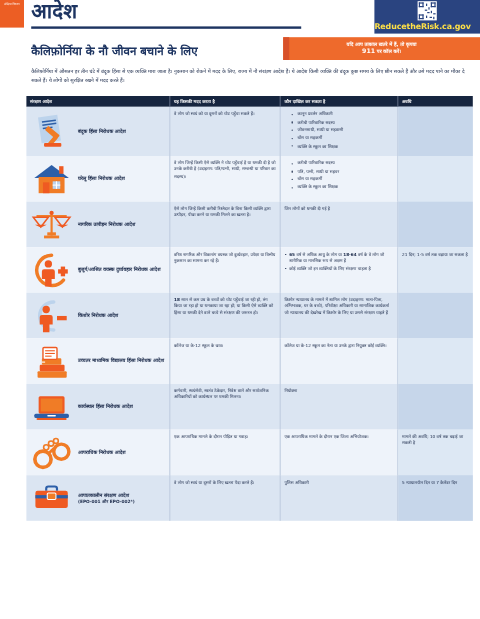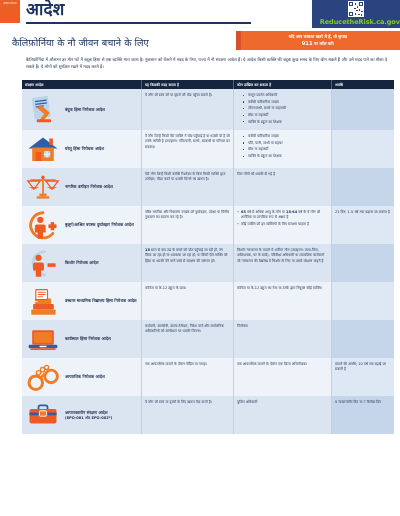--- a/index.html
+++ b/index.html
@@ -38,33 +38,33 @@
   .logo .l1{font-size:7.4px;font-weight:700;letter-spacing:-.2px;white-space:nowrap;}
   .logo .l1 .red{color:#d7381f;}
   .logo .l1 .blu{color:#1d3461;}
   .logo .l2{
     font-size:2.7px;color:#2b3d63;margin-top:.5px;white-space:nowrap;
     letter-spacing:.1px;
   }
   .logo .l2 i{font-style:normal;border-left:.6px solid #7d8aa6;padding-left:2px;margin-left:2px;}
   .qrpanel{
     position:absolute;left:312px;top:-1px;width:88px;height:29px;
-    background:#2a4480;color:#84cc16;text-align:right;
+    background:#2a4480;color:#fde047;text-align:left;
   }
   .qr{
     width:16px;height:16px;margin:1.5px auto 0;background:#fff;
     position:relative;overflow:hidden;
   }
   .qr i{position:absolute;background:#2a4480;display:block;}
   .qrpanel .url{font-size:6.6px;font-weight:700;letter-spacing:-.1px;margin-top:1px;}
 
   
   .subtitle{
-    position:absolute;left:12px;top:36px;
-    font-size:9.6px;font-weight:400;color:#1d3461;
+    position:absolute;left:26px;top:36px;
+    font-size:9.6px;font-weight:700;color:#1d3461;
   }
   .alert{
     position:absolute;left:236px;top:31px;width:164px;height:19px;
     background:#ee6a2c;color:#fff;display:flex;align-items:center;
     justify-content:center;text-align:center;
   }
   .alert .bar{position:absolute;left:0;top:0;width:5px;height:19px;background:#d8512a;}
   .alert p{margin:0;font-size:4.1px;line-height:1.45;font-weight:600;}
   .alert b{font-size:5.2px;}
 

